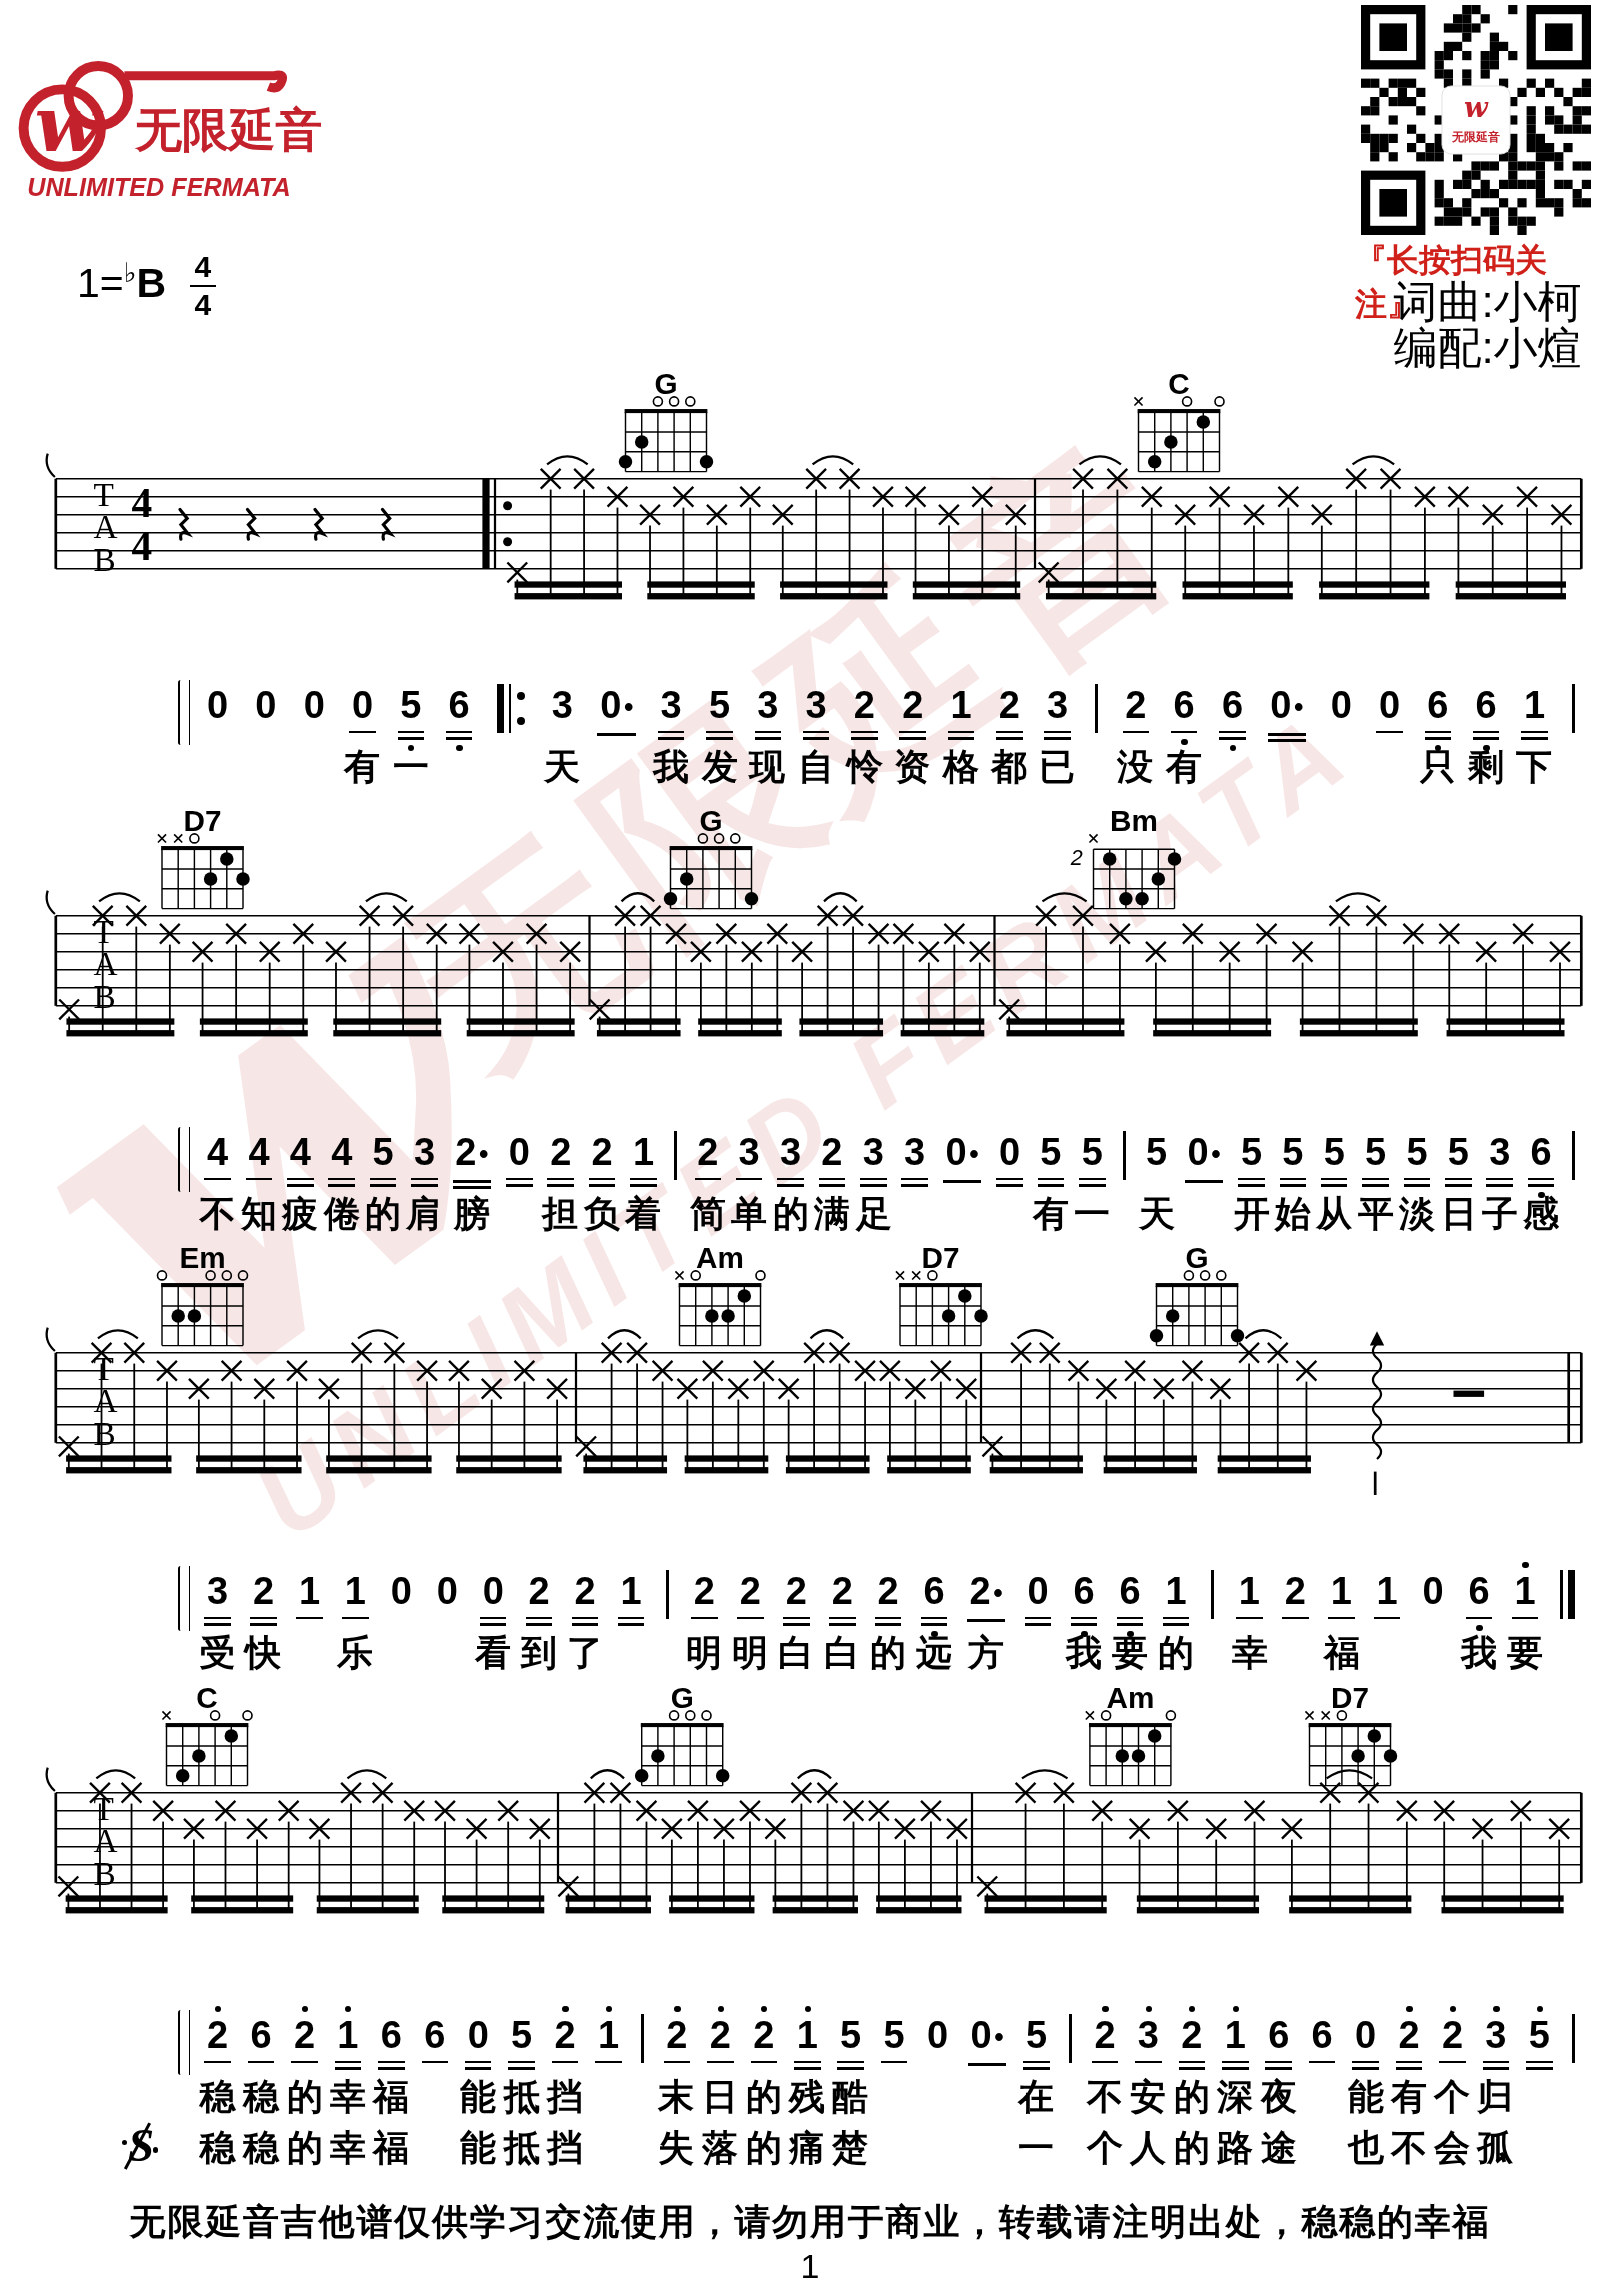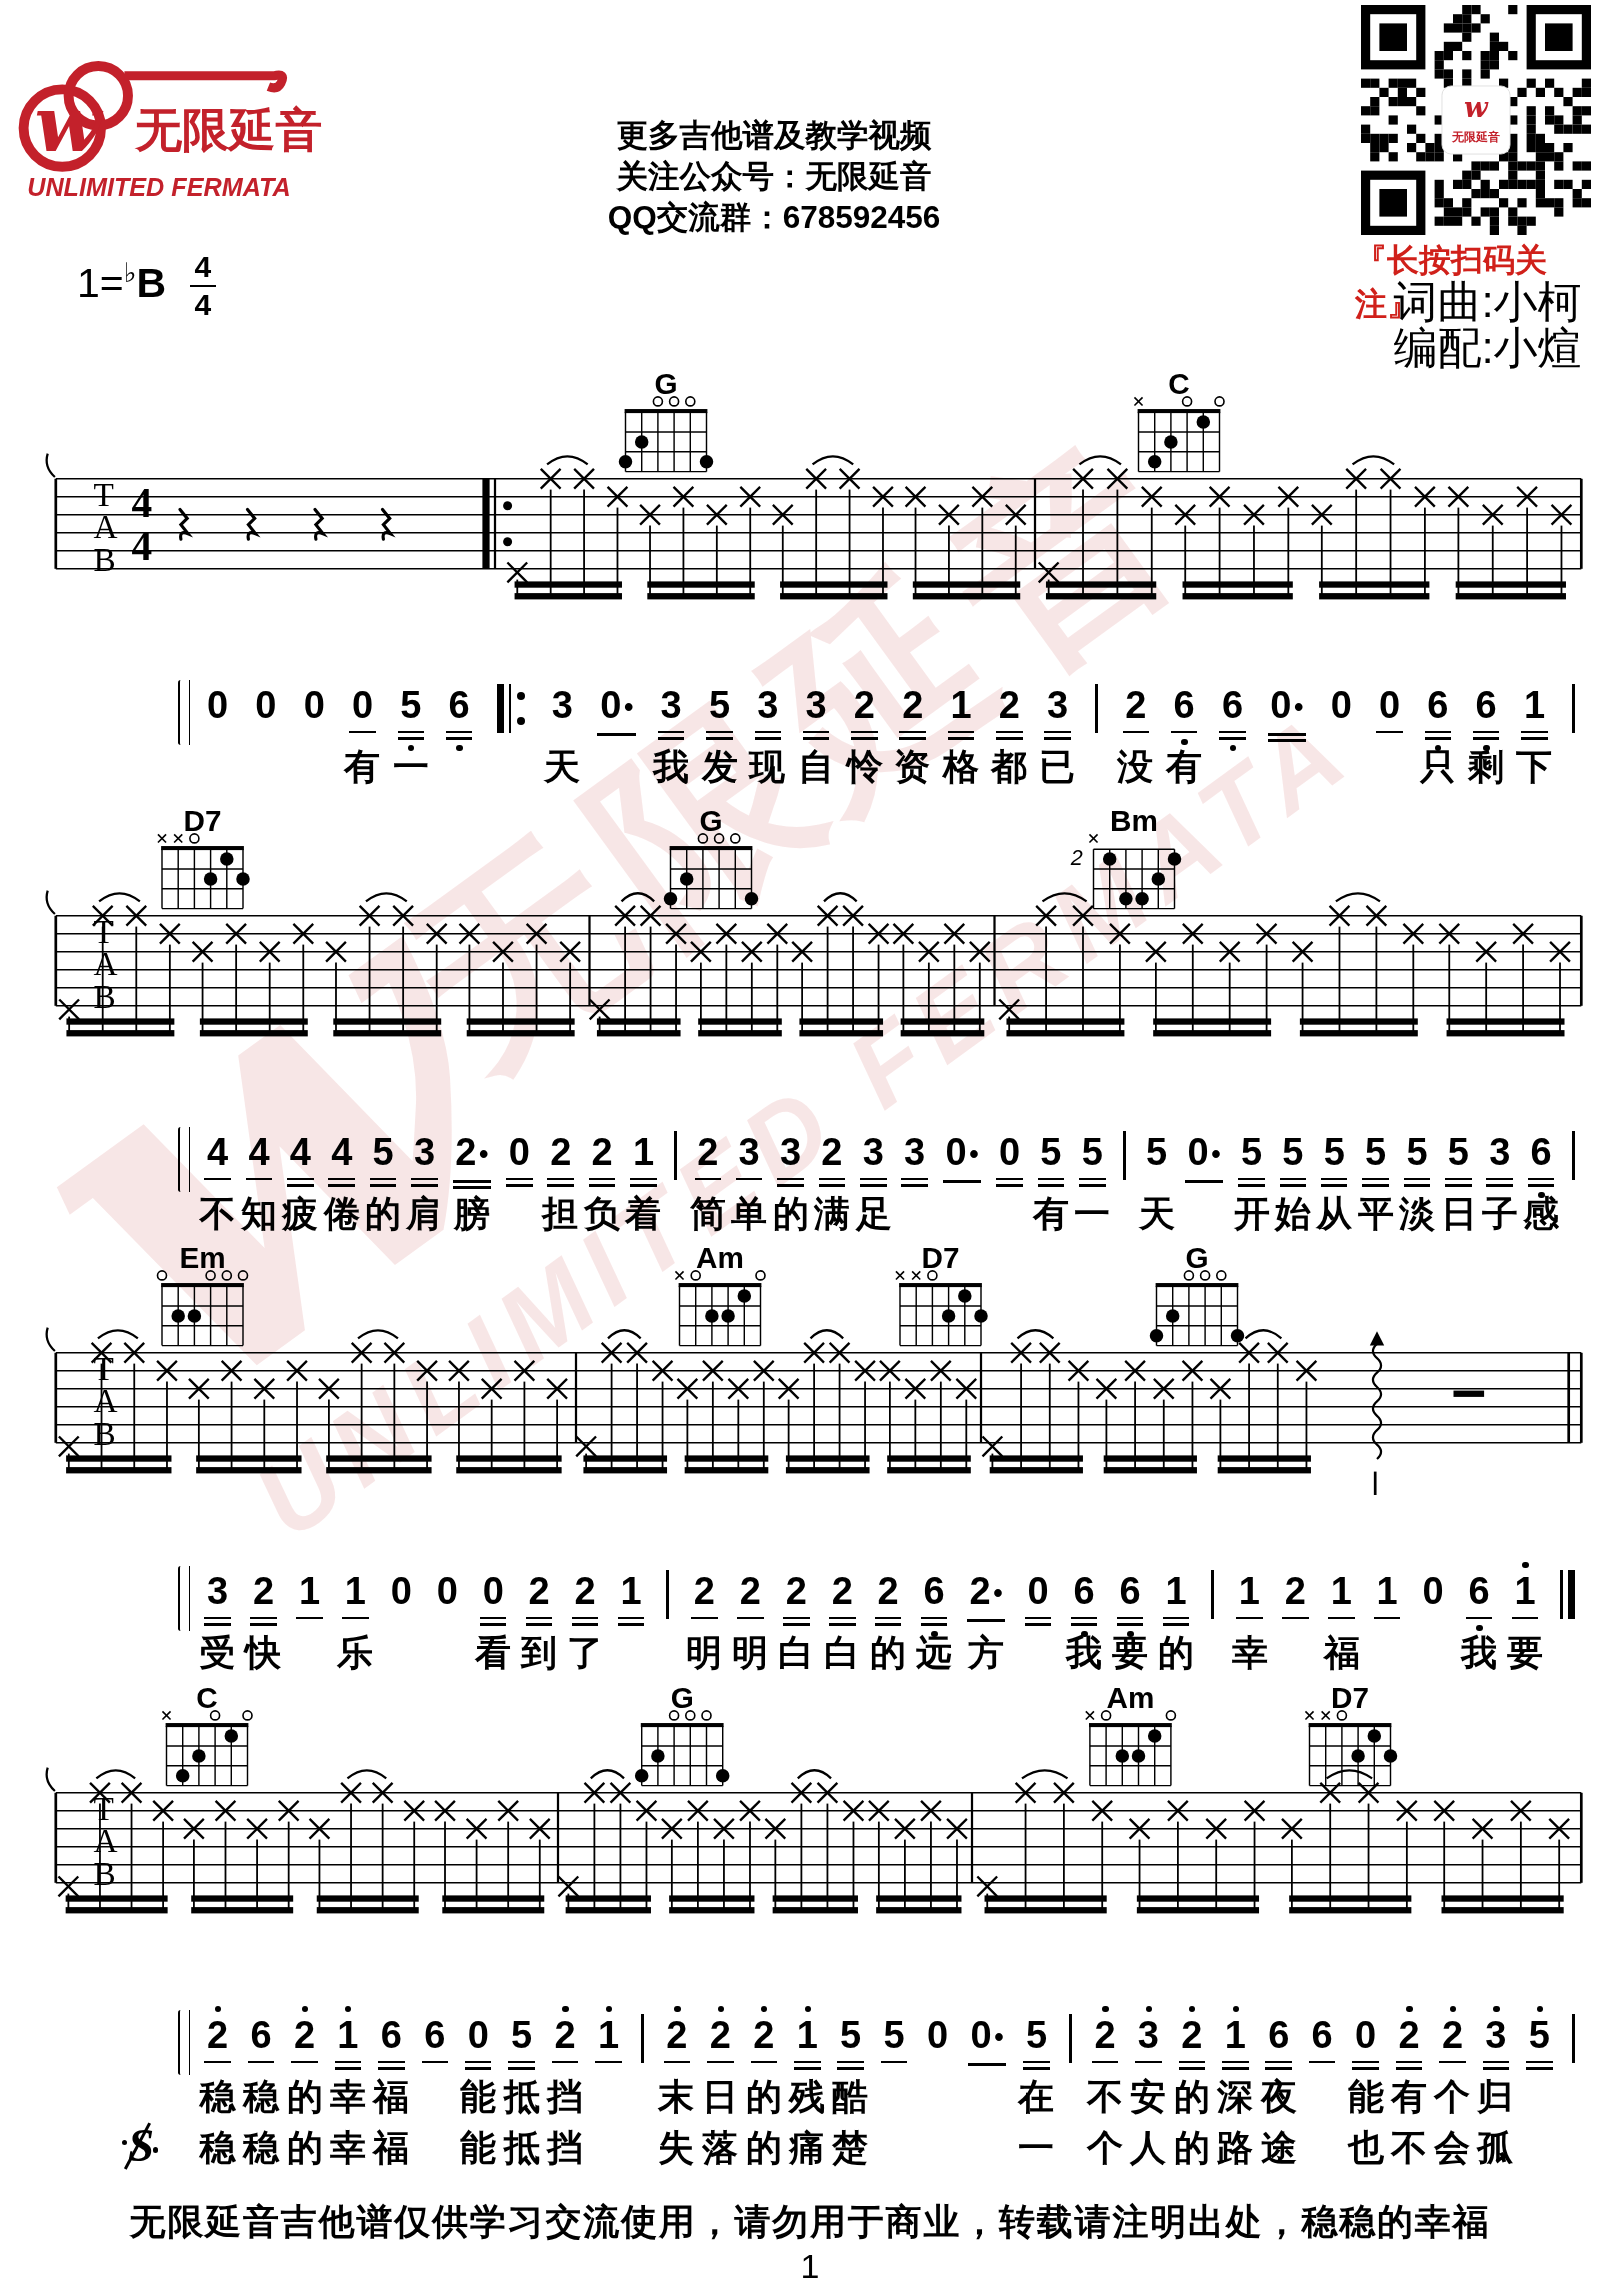--- a/index.html
+++ b/index.html
@@ -72,25 +72,20 @@
       <circle cx="57" cy="122" r="43"></circle>
       <circle cx="97" cy="86" r="33"></circle>
       <path d="M126 64 H292 q14 -4 8 8 q-4 8 -14 4" stroke-width="10"></path>
     </g>
     <text x="26" y="148" fill="#c3212b" font-size="86" font-style="italic" font-weight="bold" font-family="DejaVu Serif, serif">w</text>
     <text x="138" y="142" fill="#c3212b" font-size="52" font-weight="bold">无限延音</text>
     <text x="18" y="198" fill="#c3212b" font-size="28" font-weight="bold" font-style="italic">UNLIMITED FERMATA</text>
   </svg>
 
   <div class="title-block">
-    <div class="promo">
-      <div>更多吉他谱及教学视频</div>
-      <div>关注公众号：无限延音</div>
-      <div>QQ交流群：678592456</div>
-    </div>
   </div>
 
   <div class="key-block">
     <span>1=</span><span class="flat">♭</span><span style="font-weight:bold;">B</span>
     <span class="frac">
       <span class="t">4</span>
       <span class="b">4</span>
     </span>
   </div>
 

